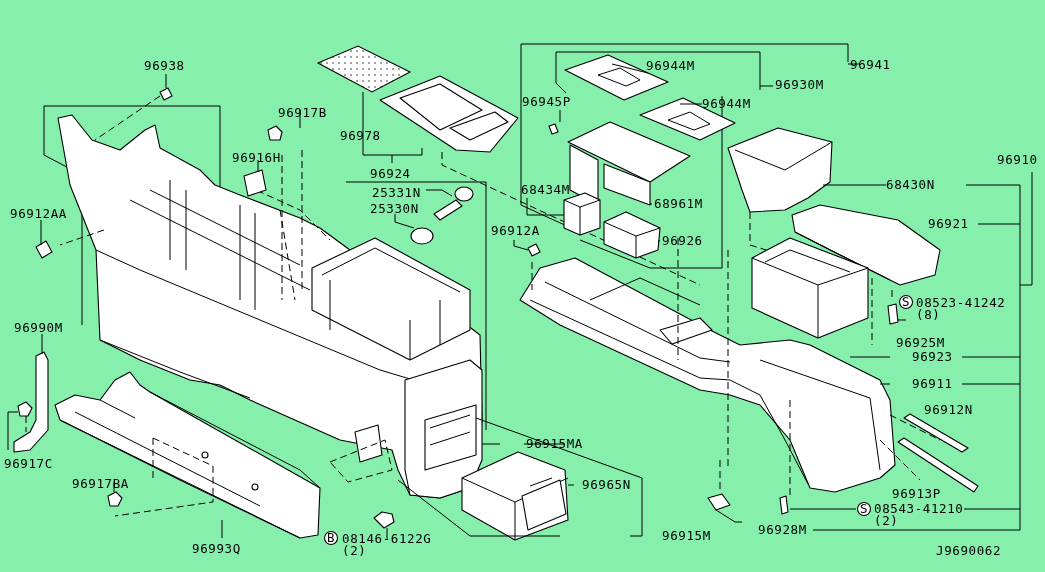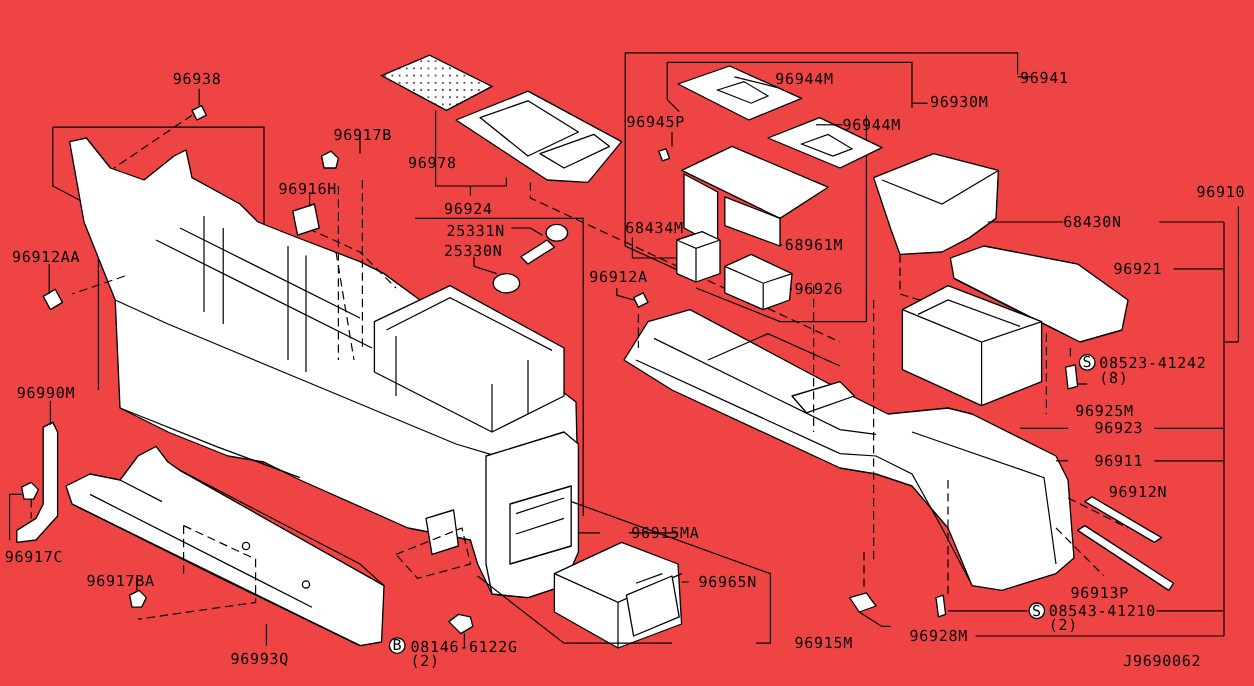--- a/index.html
+++ b/index.html
@@ -1,16 +1,16 @@
 <!DOCTYPE html>
 <html><head>
 <meta charset="utf-8">
 <style>
   html, body { margin: 0; padding: 0; background: #ffffff; }
-  #canvas { position: relative; width: 1045px; height: 572px; background: #ef4444; overflow: hidden; }
+  #canvas { position: relative; width: 1045px; height: 572px; background: #86efac; overflow: hidden; }
   svg#diagram { position: absolute; left: 0; top: 0; width: 1045px; height: 572px; }
   .lbl { font-family: "DejaVu Sans Mono", monospace; font-size: 12.5px; fill: #000; letter-spacing: 0.6px; }
   .part { fill: #ffffff; stroke: #000; stroke-width: 1.1; stroke-linejoin: round; }
   .thin { fill: none; stroke: #000; stroke-width: 1; }
   .dash { fill: none; stroke: #000; stroke-width: 1; stroke-dasharray: 7 4; }
   .lead { fill: none; stroke: #000; stroke-width: 1; }
   .hatch { fill: url(#dots); stroke: #000; stroke-width: 1.1; }
 </style>
 </head>
 <body>

